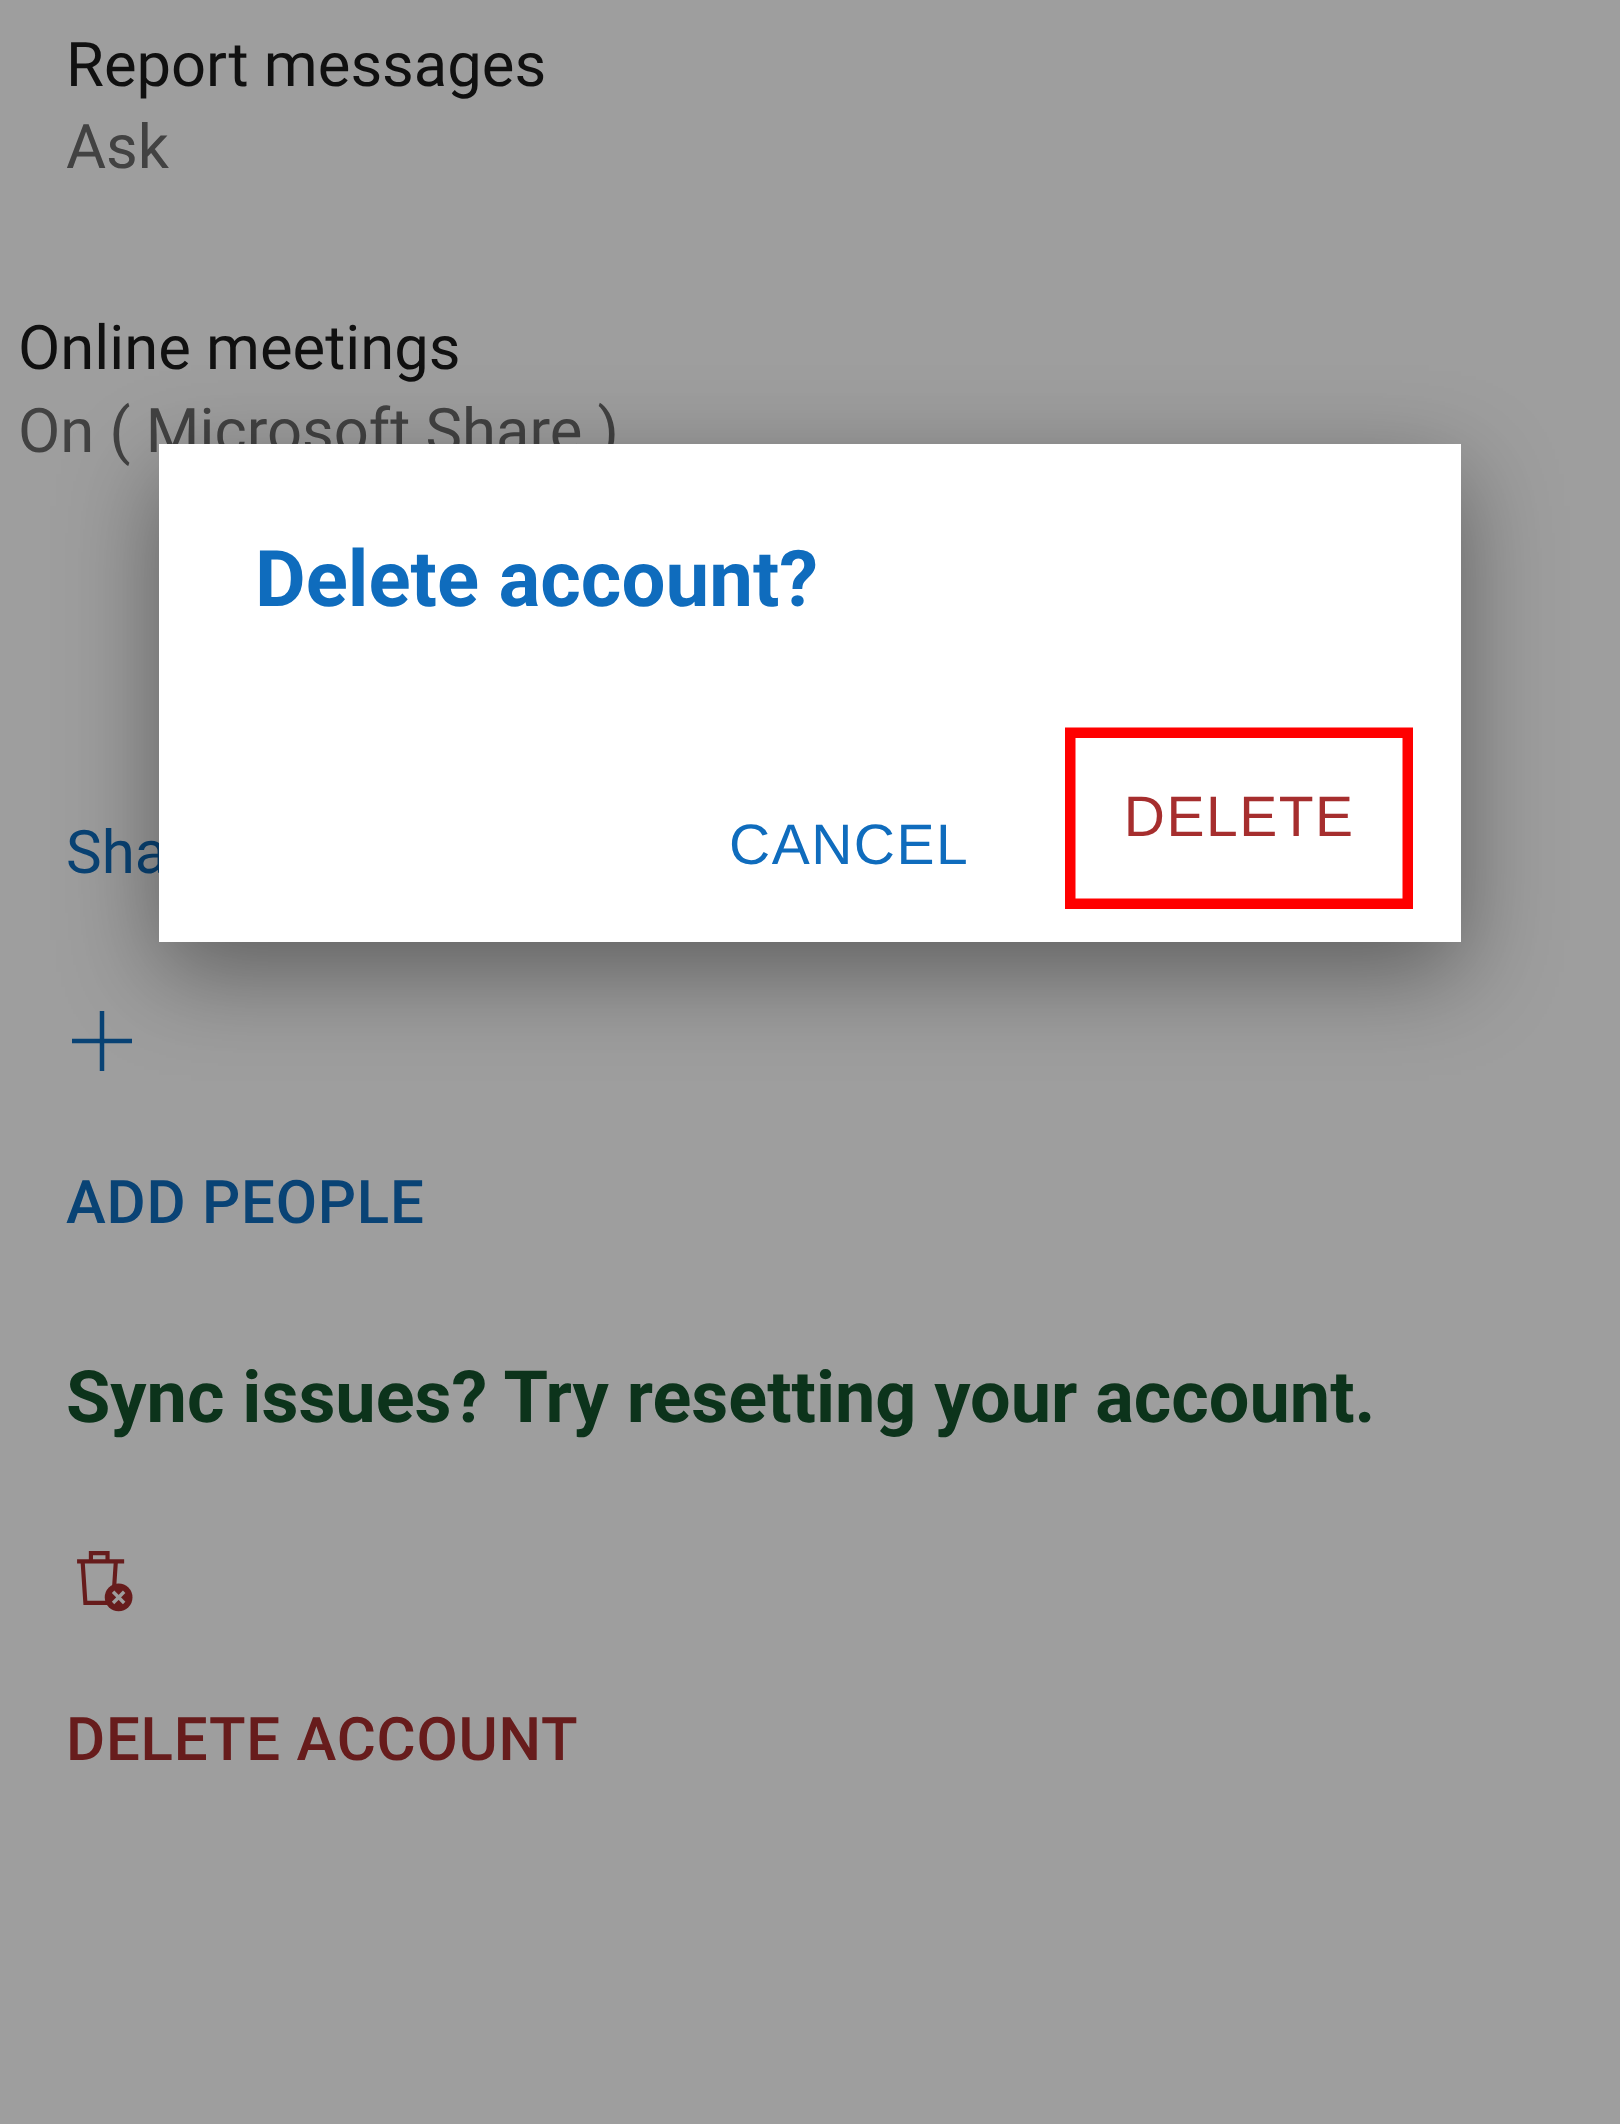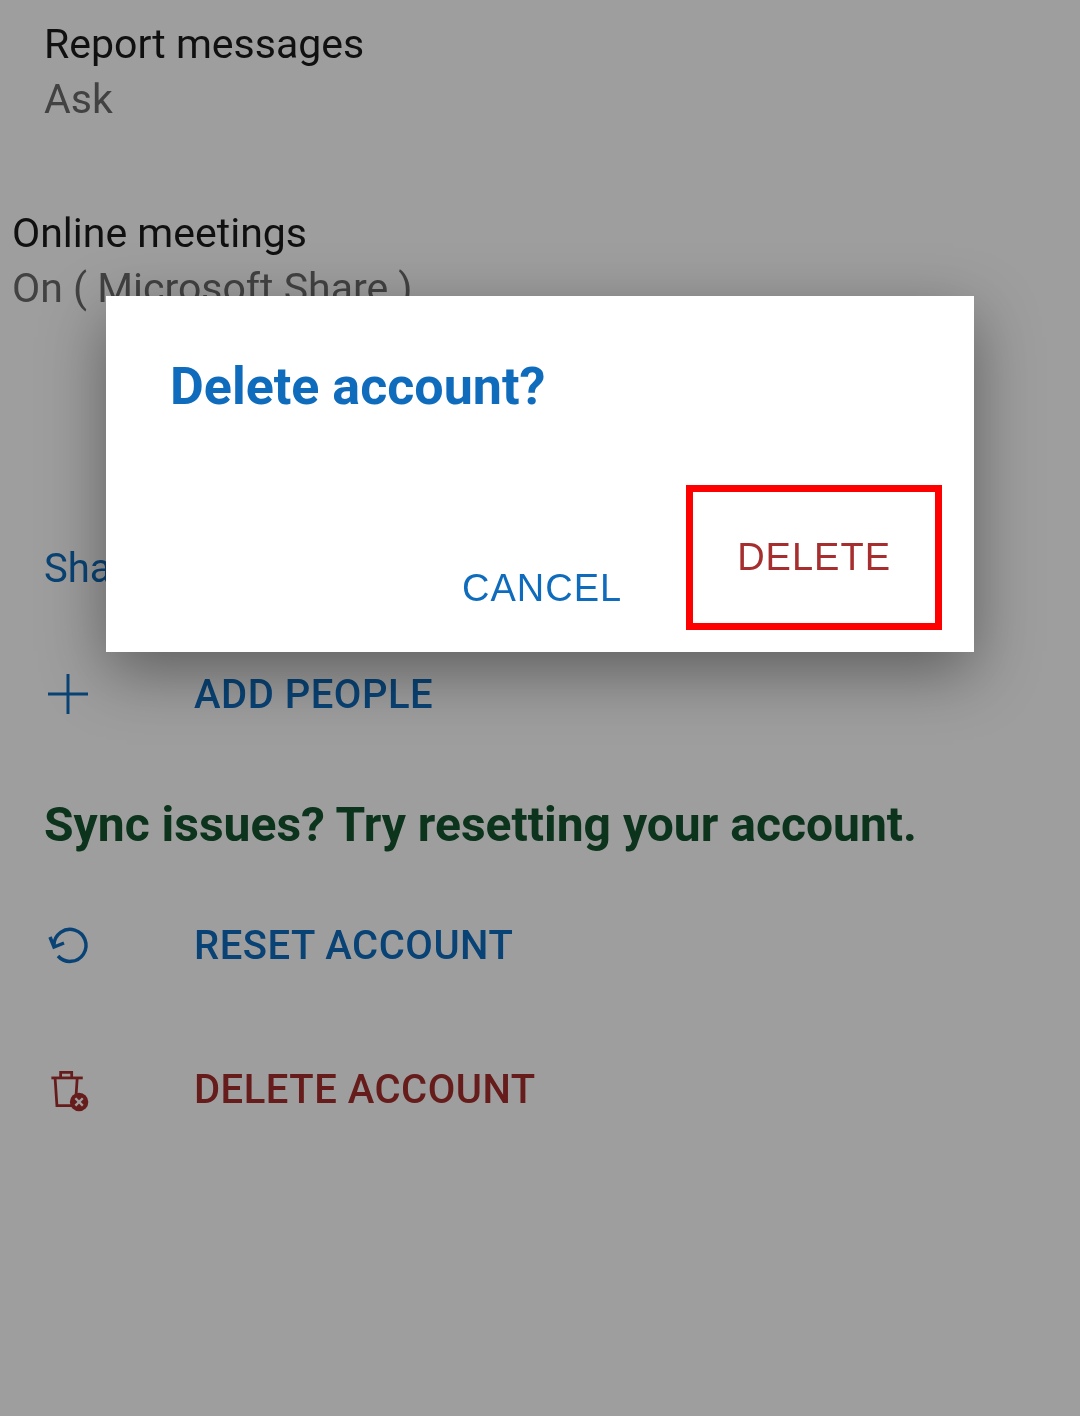--- a/index.html
+++ b/index.html
@@ -40,23 +40,24 @@
     .item-online { padding-top: 60px; padding-left: 12px; }
     .divider-space { height: 200px; }
     .share-label {
       font-size: 40px;
       color: #0f6cbd;
       font-weight: 400;
       padding: 10px 44px 30px;
     }
     .action-row {
       display: flex;
-      align-items: flex-end;
+      align-items: flex-start;
       padding: 48px 44px;
-      gap: 102px;
+      gap: 60px;
+      flex-direction: column;
     }
     .action-icon {
       width: 48px;
       height: 48px;
       display: flex;
       align-items: center;
       justify-content: center;
       flex-shrink: 0;
     }
     .action-label {
@@ -105,21 +106,21 @@
       letter-spacing: 1px;
       padding: 20px 22px;
       background: none;
       border: none;
       cursor: pointer;
     }
     .dialog-btn.cancel { color: #0f6cbd; }
     .dialog-btn.delete { color: #a62e2e; }
     .highlight-box {
       border: 7px solid #ff0000;
-      padding: 16px;
+      padding: 4px;
     }
     .highlight-box .dialog-btn {
       padding: 28px 28px;
     }
     svg { display: block; }
   </style>
 </head>
 <body>
 
 <div class="settings-page">
@@ -143,29 +144,20 @@
       <svg width="48" height="48" viewBox="0 0 48 48">
         <line x1="24" y1="4" x2="24" y2="44" stroke="#0f6cbd" stroke-width="3"></line>
         <line x1="4" y1="24" x2="44" y2="24" stroke="#0f6cbd" stroke-width="3"></line>
       </svg>
     </span>
     <span class="action-label blue">ADD PEOPLE</span>
   </div>
 
   <div class="help-text">Sync issues? Try resetting your account.</div>
 
-  <div class="action-row">
-    <span class="action-icon">
-      <svg width="48" height="48" viewBox="0 0 48 48">
-        <path d="M 10 24 A 16 16 0 1 1 14 35" fill="none" stroke="#0f6cbd" stroke-width="3.5"></path>
-        <path d="M 6 16 L 10 26 L 20 22" fill="none" stroke="#0f6cbd" stroke-width="3.5" stroke-linejoin="miter"></path>
-      </svg>
-    </span>
-    <span class="action-label blue">RESET ACCOUNT</span>
-  </div>
 
   <div class="action-row">
     <span class="action-icon">
       <svg width="52" height="52" viewBox="0 0 52 52">
         <path d="M 8 14 L 42 14" stroke="#a62e2e" stroke-width="3" fill="none"></path>
         <path d="M 18 14 L 18 8 L 30 8 L 30 14" stroke="#a62e2e" stroke-width="3" fill="none"></path>
         <path d="M 12 14 L 14 44 L 34 44 L 36 14" stroke="#a62e2e" stroke-width="3" fill="none"></path>
         <circle cx="38" cy="40" r="10" fill="#a62e2e"></circle>
         <line x1="34" y1="36" x2="42" y2="44" stroke="#fff" stroke-width="2.5"></line>
         <line x1="42" y1="36" x2="34" y2="44" stroke="#fff" stroke-width="2.5"></line>

